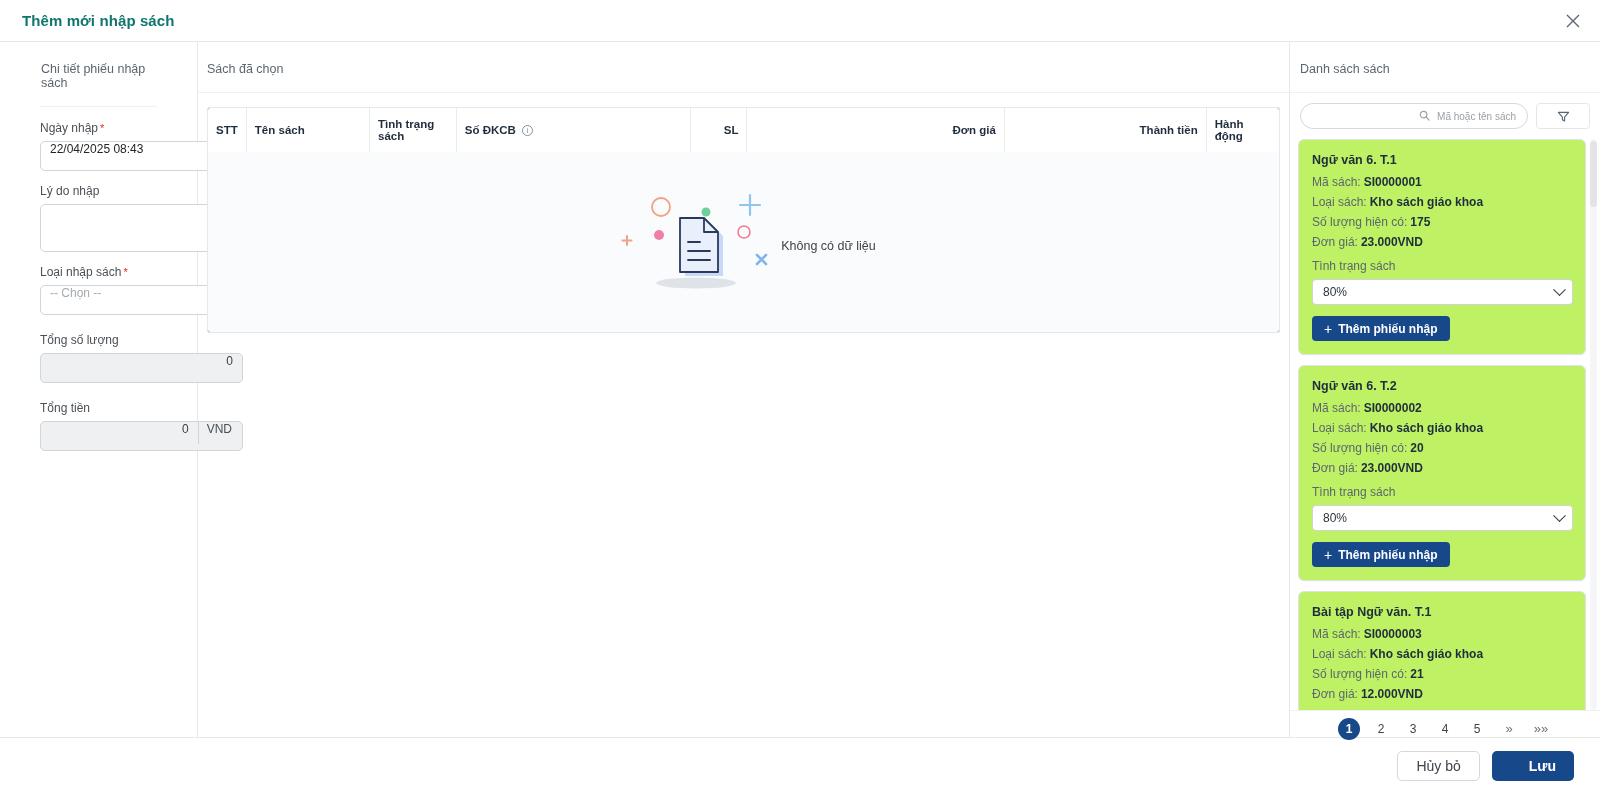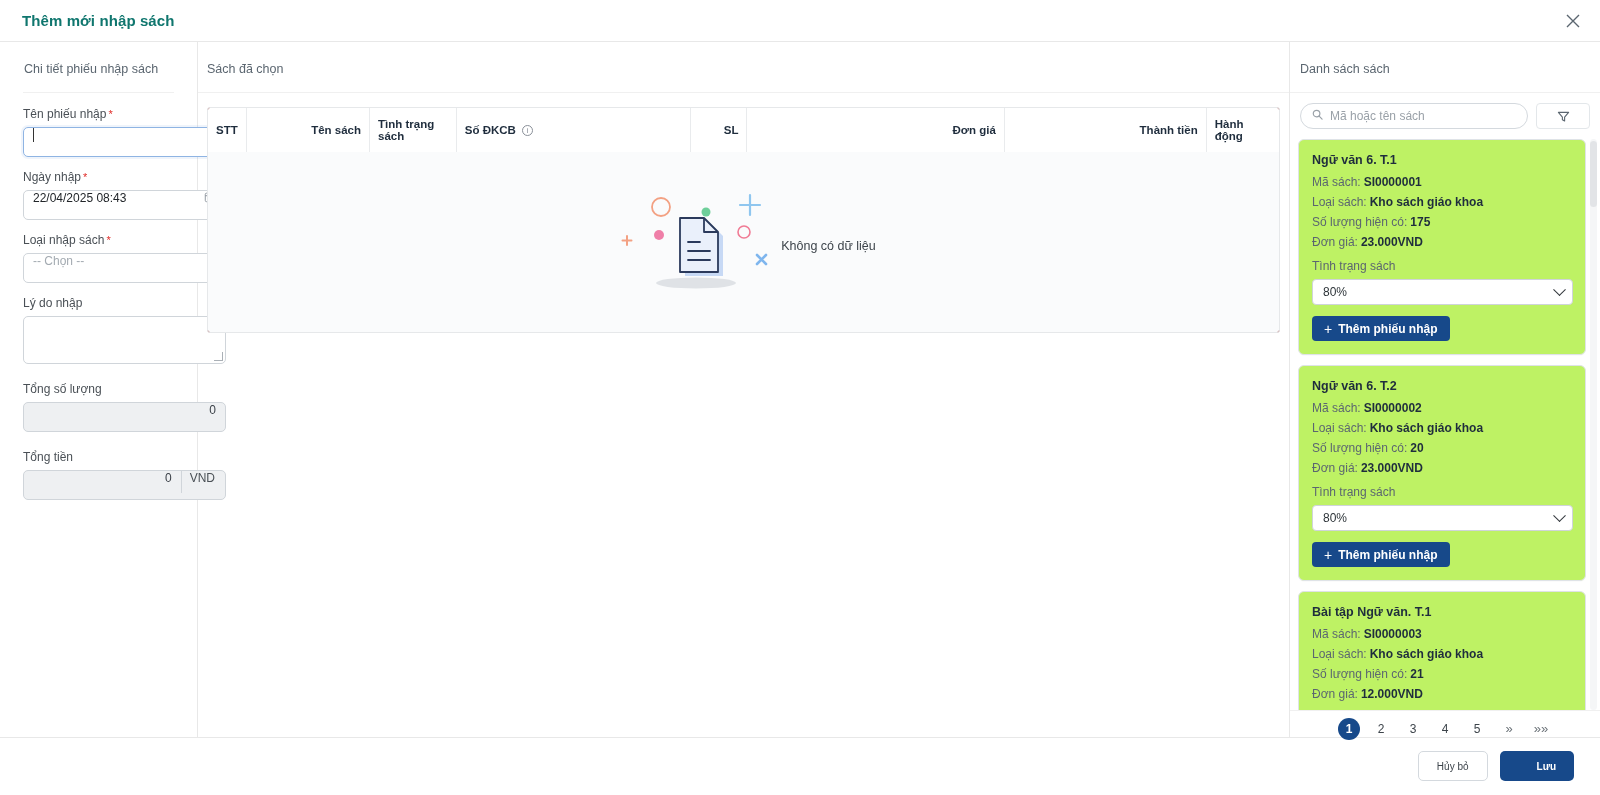--- a/index.html
+++ b/index.html
@@ -27,21 +27,21 @@
     width: 26px; height: 26px;
     display: flex; align-items: center; justify-content: center;
     cursor: pointer; color: #6b7280;
   }
   .close-btn svg { display: block; }
 
   
   .modal-body { display: flex; height: 695px; }
 
   
-  .col-left { width: 198px; border-right: 1px solid #e8e8e8; padding: 0 23px; position: relative; }
+  .col-left { width: 198px; border-right: 1px solid #e8e8e8; padding: 0 40px; position: relative; }
   .section-title { font-size: 12.5px; color: #5b6670; padding: 20px 0 14px 1px; }
   .col-left .section-title { border-bottom: 1px solid #f0f0f0; margin-bottom: 14px; padding-bottom: 16px; }
 
   .field { margin-bottom: 13px; }
   .field-label { font-size: 12px; color: #4a5056; margin-bottom: 6px; display: block; }
   .req { color: #e02b27; font-size: 11px; margin-left: 2px; }
 
   .input-box {
     width: 203px; height: 30px;
     border: 1px solid #d0d5da; border-radius: 5px;
@@ -87,21 +87,21 @@
   }
   table.grid { width: 100%; border-collapse: collapse; table-layout: fixed; }
   table.grid th {
     font-size: 11.5px; font-weight: bold; color: #1f2d3d;
     padding: 9px 8px; height: 44px;
     border-right: 1px solid #e9ebed;
     background: #fff; vertical-align: middle;
   }
   table.grid th:last-child { border-right: none; }
   th.c-stt { width: 38px; text-align: center; }
-  th.c-ten { width: 122px; text-align: right; }
+  th.c-ten { width: 122px; text-align: left; }
   th.c-tt  { width: 86px; text-align: left; }
   th.c-dkcb{ width: 232px; text-align: left; }
   th.c-sl  { width: 56px; text-align: right; }
   th.c-dg  { width: 255px; text-align: right; }
   th.c-tt2 { width: 200px; text-align: right; }
   th.c-hd  { width: 72px; text-align: left; margin-left: 12px; }
   .info-i {
     display:inline-flex; align-items:center; justify-content:center;
     width:11px; height:11px; border:1px solid #8a9099; border-radius:50%;
     font-size:8px; line-height:1; color:#8a9099; margin-left:6px;
@@ -116,21 +116,21 @@
   .empty-text { font-size: 12.5px; color: #3d444b; margin-top: 8px; }
 
   
   .col-right { width: 310px; position: relative; }
   .col-right .section-title { padding-left: 10px; border-bottom: 1px solid #f0f0f0; padding-bottom: 16px; }
 
   .search-row { display: flex; align-items: center; gap: 8px; padding: 10px 10px 10px 10px; }
   .search-input {
     flex: 1; height: 26px; border: 1px solid #d4d9de; border-radius: 14px;
     display: flex; align-items: center; gap: 7px; padding: 0 11px;
-    font-size: 12px; color: #9aa1a8; background: #fff;
+    font-size: 10px; color: #9aa1a8; background: #fff; justify-content: flex-end;
   }
   .filter-btn {
     width: 54px; height: 26px; border: 1px solid #e3e7ea; border-radius: 4px;
     background: #fff; display: flex; align-items: center; justify-content: center;
     color: #5b6670; cursor: pointer;
   }
 
   .cards-scroll {
     height: 571px; overflow: hidden; position: relative;
     padding: 0 14px 0 8px;
@@ -183,21 +183,21 @@
   .pg.active { background: #17498a; color: #fff; font-weight: bold; }
   .pg.nav { color: #6b7278; font-size: 13px; }
 
   
   .modal-footer {
     height: 57px; border-top: 1px solid #e8e8e8;
     display: flex; align-items: center; justify-content: flex-end;
     padding-right: 26px; gap: 12px; background: #fff;
   }
   .btn {
-    height: 30px; border-radius: 5px; font-size: 10px;
+    height: 30px; border-radius: 5px; font-size: 14px;
     display: inline-flex; align-items: center; justify-content: center;
     padding: 0 18px; cursor: pointer;
   }
   .btn-ghost { background: #fff; border: 1px solid #d4d9de; color: #3d444b; }
   .btn-primary { background: #17498a; color: #fff; font-weight: bold; min-width: 62px; padding-left: 37px; }
 </style>
 </head>
 <body>
 
 <div class="modal">
@@ -209,52 +209,45 @@
           <path d="M1 1 L13 13 M13 1 L1 13" stroke="#5b6670" stroke-width="1.4" fill="none"></path>
         </svg>
     </div>
   </div>
 
   <div class="modal-body">
 
     <div class="col-left">
       <div class="section-title">Chi tiết phiếu nhập sách</div>
 
-      <div class="field">
-        <span class="field-label"><span>Tên phiếu nhập</span><span class="req">*</span></span>
-        <div class="input-box focused">
-          <span class="val"></span>
-          <span class="caret" style="position:absolute;margin-left:0;"></span>
-        </div>
-      </div>
 
       <div class="field">
         <span class="field-label"><span>Ngày nhập</span><span class="req">*</span></span>
         <div class="input-box">
           <span class="val">22/04/2025 08:43</span>
           <span class="suffix-icon">
             <svg width="12" height="12" viewBox="0 0 14 14" fill="none" stroke="#8c949c" stroke-width="1.1">
               <rect x="1.5" y="2.5" width="11" height="10" rx="1.5"></rect>
                 <path d="M1.5 5.5h11"></path>
             </svg>
           </span>
         </div>
       </div>
 
       <div class="field">
+        <span class="field-label">Lý do nhập</span>
+        <div class="textarea-box"></div>
+      </div>
+
+      <div class="field">
         <span class="field-label"><span>Loại nhập sách</span><span class="req">*</span></span>
         <div class="input-box">
           <span class="placeholder">-- Chọn --</span>
           <span class="caret-tri"></span>
         </div>
-      </div>
-
-      <div class="field">
-        <span class="field-label">Lý do nhập</span>
-        <div class="textarea-box"></div>
       </div>
 
       <div class="field" style="margin-top:18px;">
         <span class="field-label">Tổng số lượng</span>
         <div class="input-box disabled">
           <span class="num">0</span>
         </div>
       </div>
 
       <div class="field" style="margin-top:18px;">

